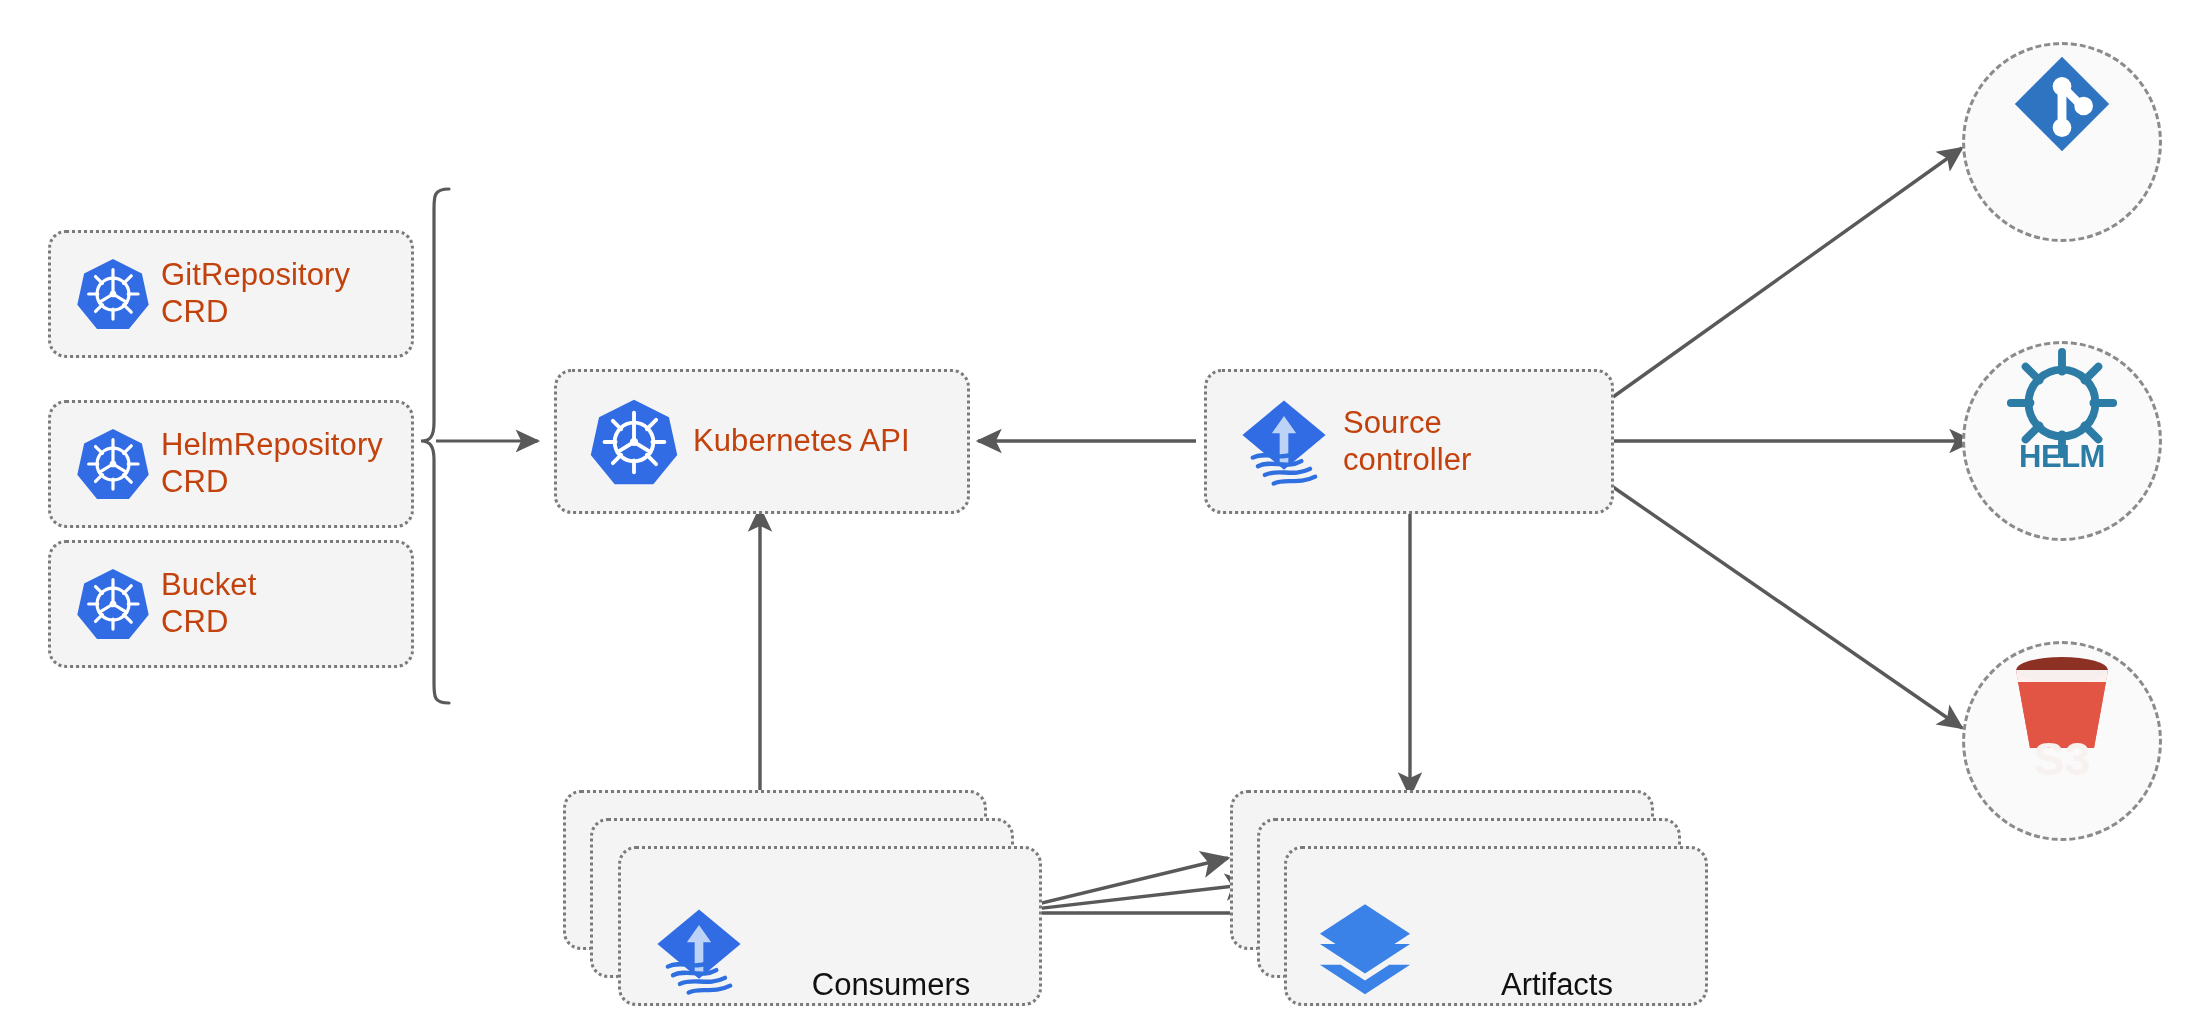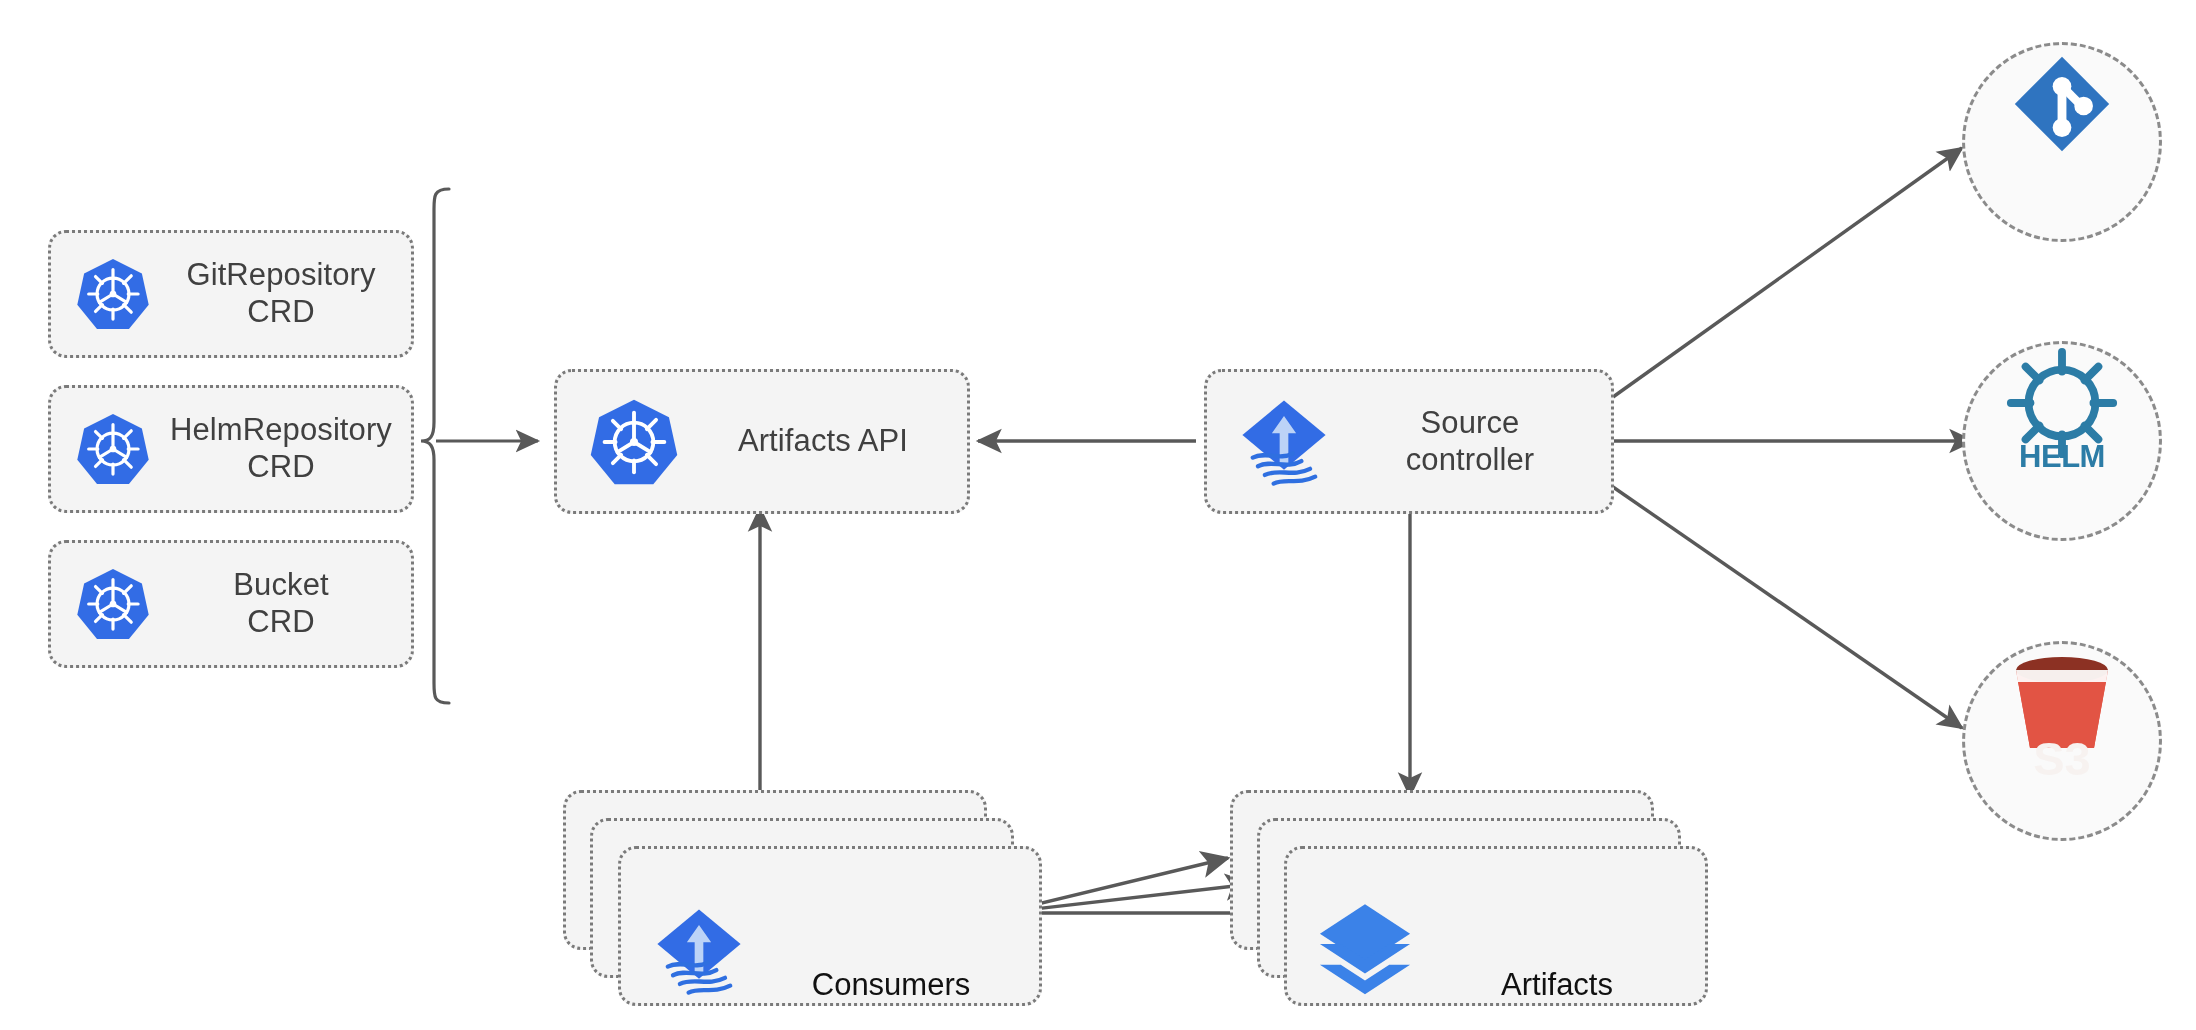--- a/index.html
+++ b/index.html
@@ -21,23 +21,23 @@
     box-sizing: border-box;
     background: #f4f4f4;
     border: 3px dotted #7a7a7a;
     border-radius: 18px;
     display: flex;
     align-items: center;
     justify-content: center;
   }
   .node .label {
     font-size: 31px;
-    color: #404040;
+    color: #c2410c;
     line-height: 1.18;
-    text-align: center;
+    text-align: left;
     white-space: pre-line;
     letter-spacing: 0.1px;
   }
   .crd-box {
     width: 366px;
     height: 128px;
     justify-content: flex-start;
   }
   .crd-box .icon-slot {
     width: 96px;
@@ -212,21 +212,21 @@
           <line x1="50" y1="50" x2="50" y2="29"></line>
           <line x1="50" y1="50" x2="68" y2="61"></line>
           <line x1="50" y1="50" x2="32" y2="61"></line>
         </g>
       </svg>
     </span>
     <span class="label">GitRepository
 CRD</span>
   </div>
 
-  <div class="node crd-box" style="left:48px; top:385px;">
+  <div class="node crd-box" style="left:48px; top:400px;">
     <span class="icon-slot">
       <svg width="76" height="76" viewBox="0 0 100 100" aria-hidden="true">
         <polygon points="50,4 88,23 97,64 71,96 29,96 3,64 12,23" fill="#326ce5"></polygon>
         <g fill="none" stroke="#ffffff" stroke-width="4.2" stroke-linecap="round">
           <circle cx="50" cy="50" r="21"></circle>
           <circle cx="50" cy="50" r="4.4" fill="#ffffff" stroke="none"></circle>
           <line x1="50" y1="18" x2="50" y2="30"></line>
           <line x1="50" y1="70" x2="50" y2="83"></line>
           <line x1="18" y1="50" x2="30" y2="50"></line>
           <line x1="70" y1="50" x2="83" y2="50"></line>
@@ -283,21 +283,21 @@
           <line x1="27" y1="27" x2="36" y2="36"></line>
           <line x1="64" y1="64" x2="74" y2="74"></line>
           <line x1="27" y1="73" x2="36" y2="64"></line>
           <line x1="64" y1="36" x2="74" y2="26"></line>
           <line x1="50" y1="50" x2="50" y2="29"></line>
           <line x1="50" y1="50" x2="68" y2="61"></line>
           <line x1="50" y1="50" x2="32" y2="61"></line>
         </g>
       </svg>
     </span>
-    <span class="label">Artifacts API</span>
+    <span class="label">Kubernetes API</span>
   </div>
 
   <div class="node wide-box" style="left:1204px; top:369px; width:410px; height:145px;">
     <span class="icon-slot">
       <svg width="104" height="104" viewBox="0 0 120 120" aria-hidden="true">
         <polygon points="60,12 108,52 60,92 12,52" fill="#326ce5"></polygon>
         <path d="M 60 30 L 74 50 L 65 50 L 65 86 L 55 86 L 55 50 L 46 50 Z" fill="#bcd3f7"></path>
         <g stroke="#2f6fe0" stroke-width="5" stroke-linecap="round" fill="none">
           <path d="M 24 78 C 40 70, 54 82, 70 73"></path>
           <path d="M 30 88 C 46 80, 62 92, 80 82"></path>

